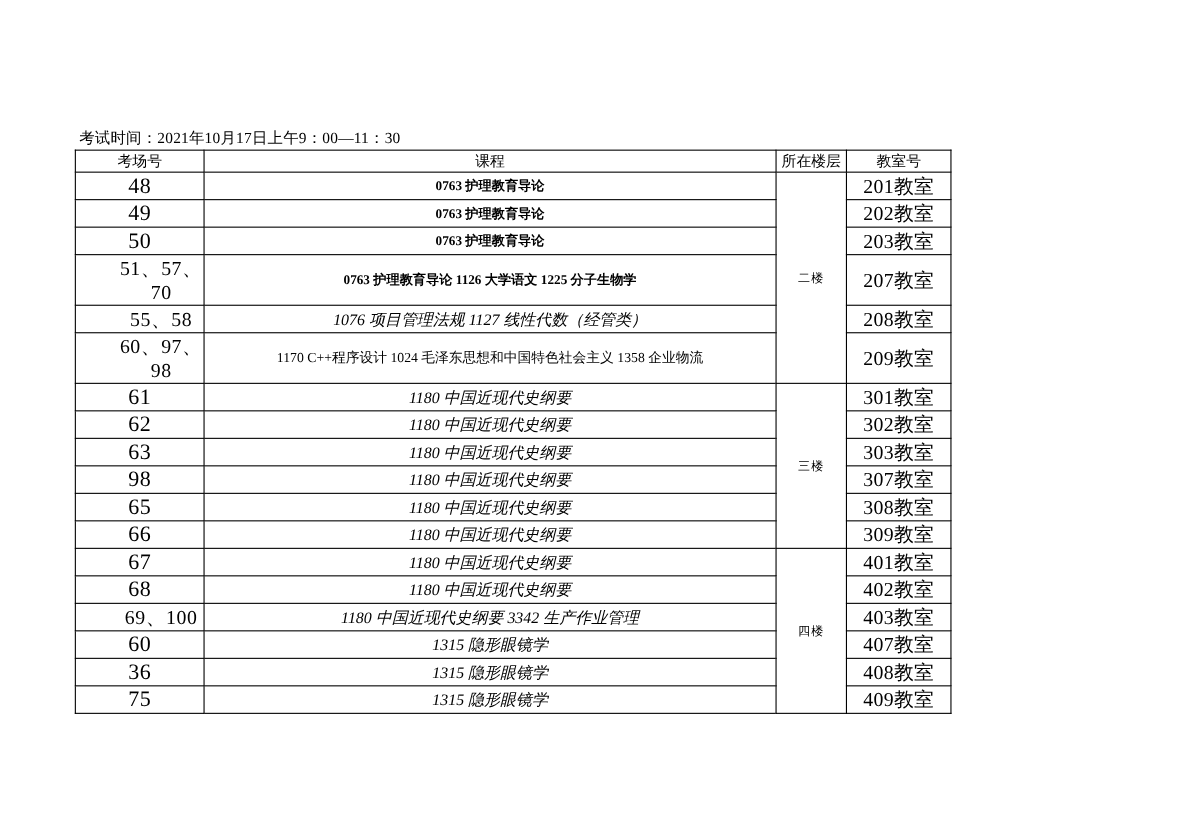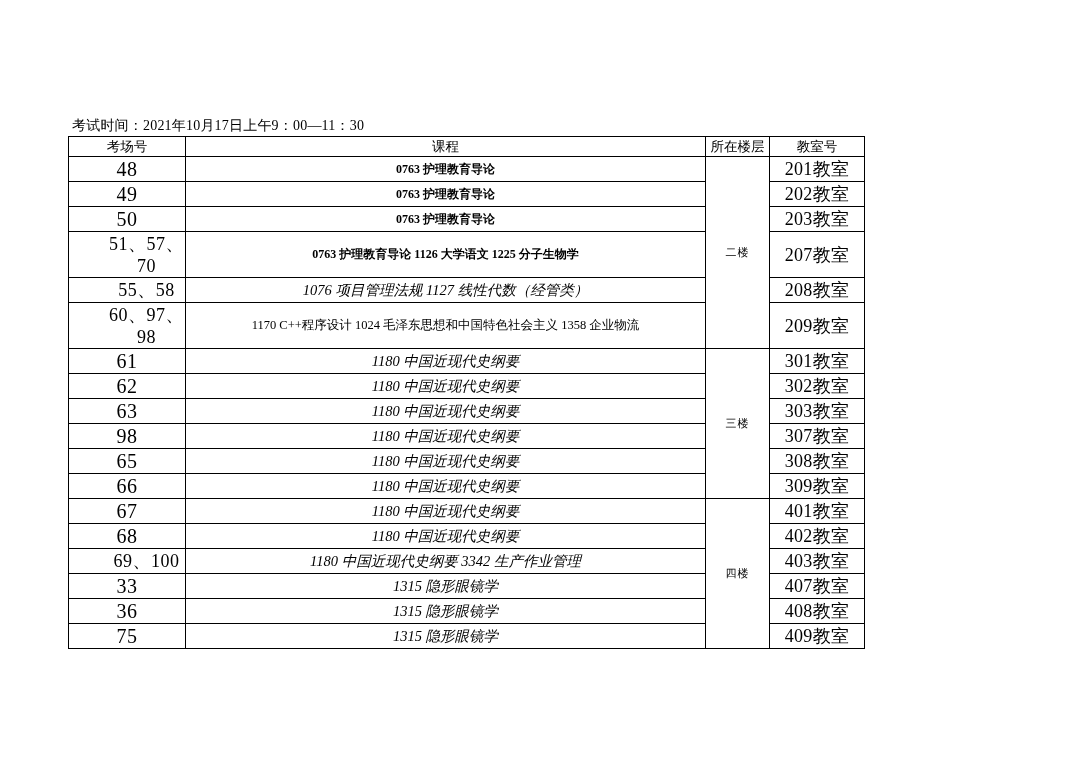--- a/index.html
+++ b/index.html
@@ -188,21 +188,21 @@
           <td class="room">68</td>
           <td class="course mid">1180  中国近现代史纲要</td>
           <td class="classroom">402教室</td>
         </tr>
         <tr>
           <td class="room small">69、100</td>
           <td class="course mid">1180  中国近现代史纲要  3342  生产作业管理</td>
           <td class="classroom">403教室</td>
         </tr>
         <tr>
-          <td class="room">33</td>
+          <td class="room">60</td>
           <td class="course mid">1315  隐形眼镜学</td>
           <td class="classroom">407教室</td>
         </tr>
         <tr>
           <td class="room">36</td>
           <td class="course mid">1315  隐形眼镜学</td>
           <td class="classroom">408教室</td>
         </tr>
         <tr>
           <td class="room">75</td>

